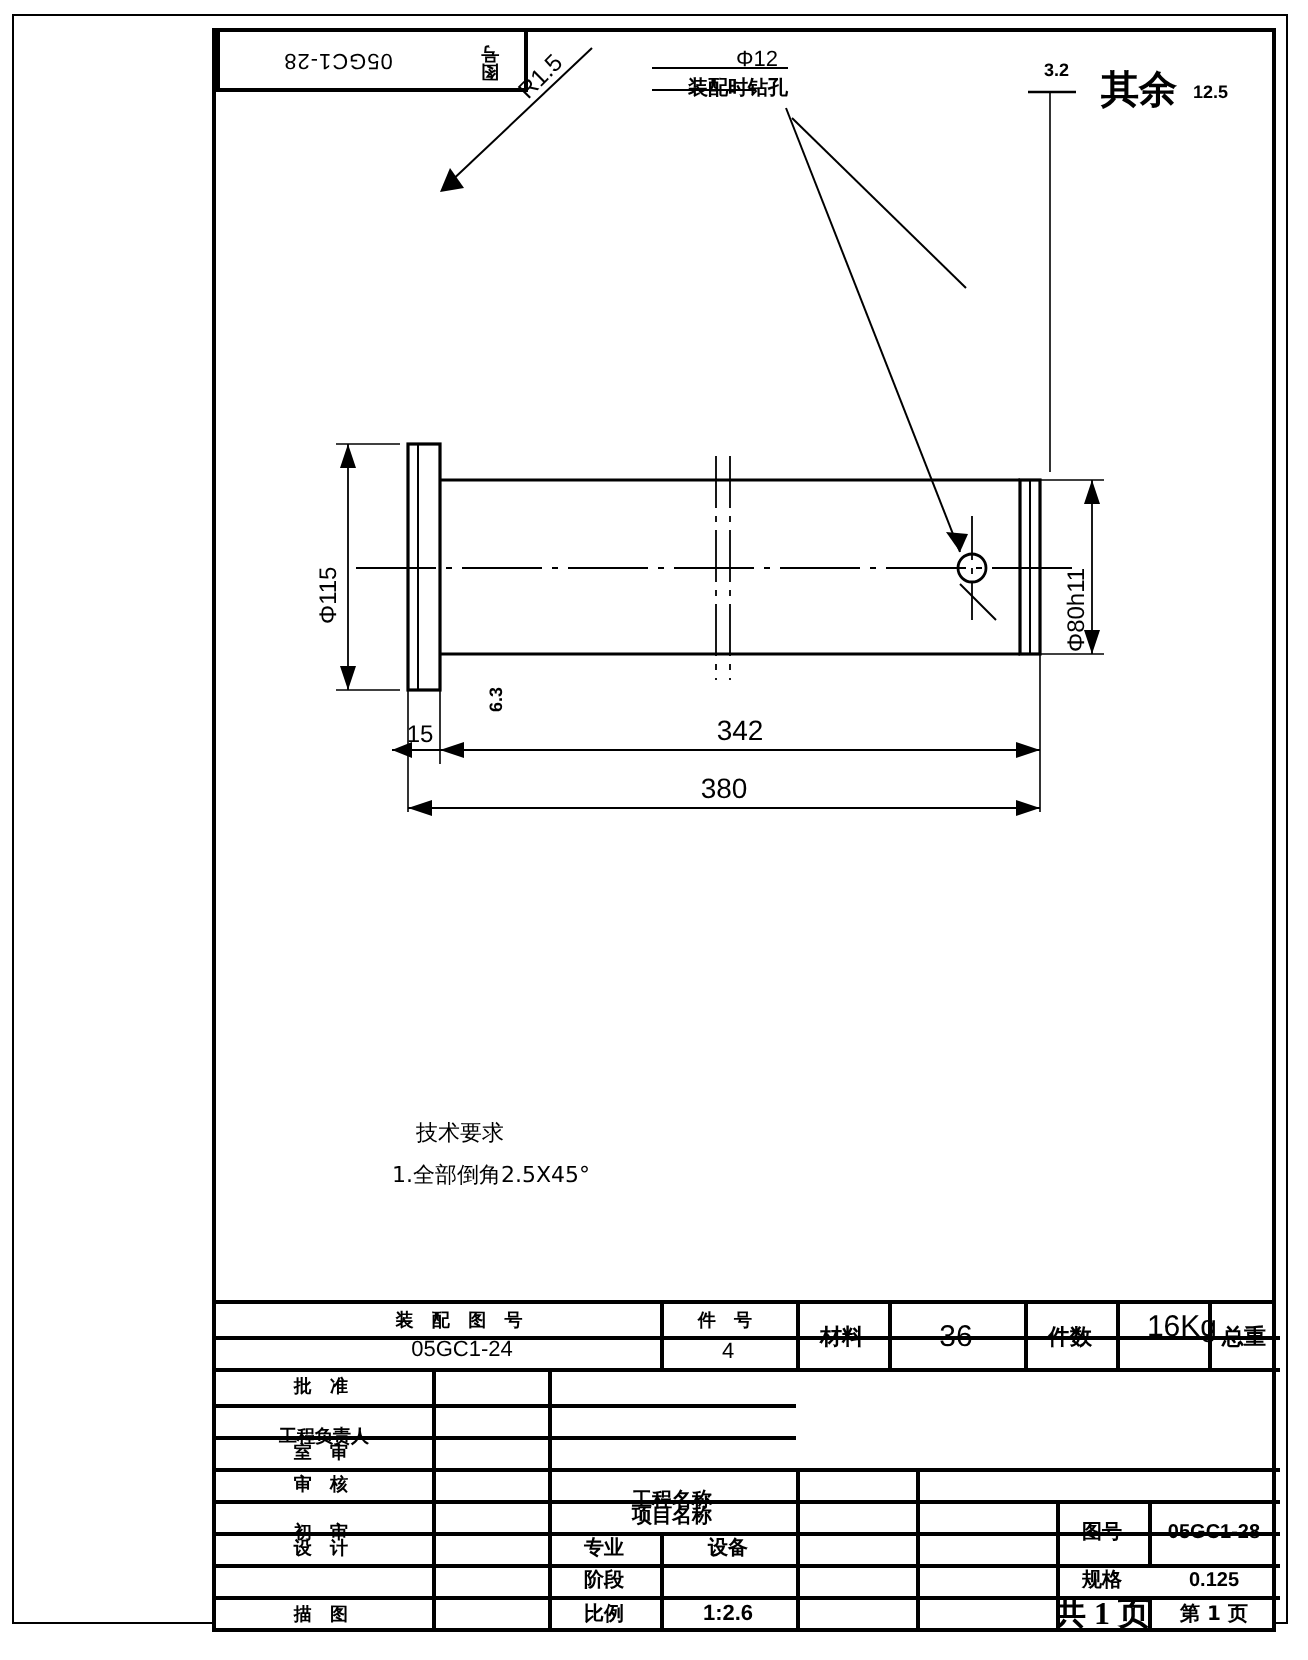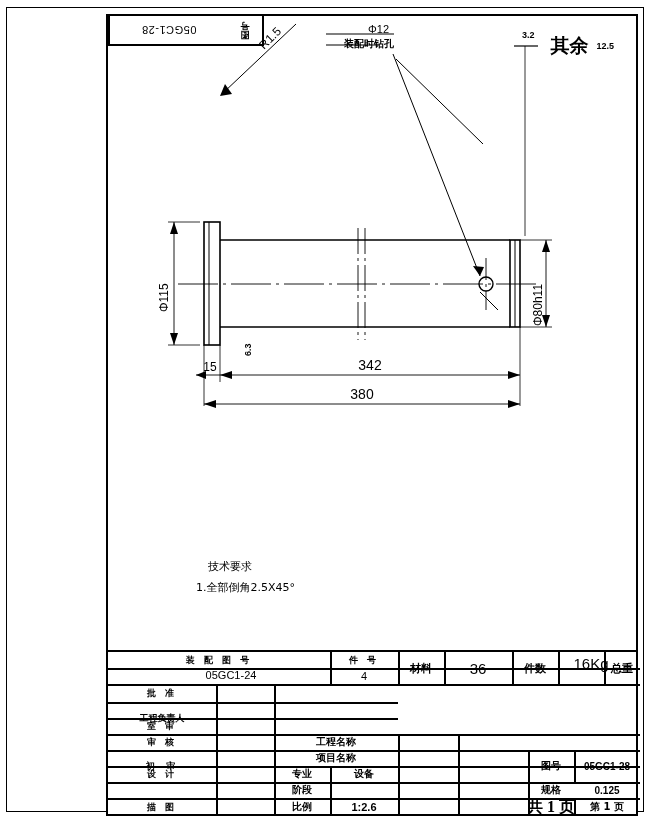--- a/index.html
+++ b/index.html
@@ -287,21 +287,21 @@
     <div class="tb-line" style="left:222px;top:0;width:1.6px;height:32px;"></div>
     <div class="tb-line" style="left:290px;top:0;width:1.6px;height:32px;"></div>
     <div class="tb-line" style="left:290px;top:82px;width:1.6px;height:82px;"></div>
     <div class="tb-line" style="left:336px;top:0;width:1.6px;height:32px;"></div>
     <div class="tb-line" style="left:404px;top:0;width:1.6px;height:32px;"></div>
     <div class="tb-line" style="left:350px;top:82px;width:1.6px;height:82px;"></div>
     <div class="tb-line" style="left:420px;top:98px;width:1.6px;height:66px;"></div>
     <div class="tb-line" style="left:466px;top:98px;width:1.6px;height:32px;"></div>
     <div class="tb-line" style="left:466px;top:146px;width:1.6px;height:18px;"></div>
 
-    <div class="tb-cell sp" style="left:0;top:0;width:222px;height:16px;">装 配 图 号</div>
+    <div class="tb-cell sp" style="left:12px;top:0;width:222px;height:16px;">装 配 图 号</div>
     <div class="tb-cell num" style="left:0;top:16px;width:222px;height:14px;font-size:11px;margin-left:12px;">05GC1-24</div>
 
     <div class="tb-cell sp" style="left:222px;top:0;width:68px;height:16px;">件  号</div>
     <div class="tb-cell num" style="left:222px;top:16px;width:68px;height:16px;font-size:11px;">4</div>
 
     <div class="tb-cell" style="left:290px;top:0;width:46px;height:32px;font-size:11px;">材料</div>
     <div class="tb-cell big num" style="left:336px;top:0;width:68px;height:32px;">36</div>
 
     <div class="tb-cell" style="left:404px;top:0;width:46px;height:32px;font-size:11px;">件数</div>
     <div class="tb-cell num" style="left:450px;top:0;width:46px;height:32px;font-size:11px;"></div>
@@ -318,33 +318,33 @@
 
     <div class="tb-cell" style="left:0;top:50px;width:108px;height:32px;font-size:9px;">工程负责人</div>
     <div class="tb-cell" style="left:108px;top:50px;width:58px;height:16px;"></div>
 
     <div class="tb-cell sp" style="left:0;top:66px;width:108px;height:16px;">室  审</div>
     <div class="tb-cell" style="left:108px;top:66px;width:58px;height:16px;"></div>
 
     <div class="tb-cell sp" style="left:0;top:82px;width:108px;height:16px;">审  核</div>
     <div class="tb-cell" style="left:108px;top:82px;width:58px;height:16px;"></div>
 
-    <div class="tb-cell sp" style="left:0;top:98px;width:108px;height:32px;font-family:Liberation Mono, monospace;">初  审</div>
+    <div class="tb-cell sp" style="left:0;top:98px;width:108px;height:32px;">初  审</div>
     <div class="tb-cell" style="left:108px;top:98px;width:58px;height:16px;"></div>
 
     <div class="tb-cell sp" style="left:0;top:114px;width:108px;height:16px;">设 计</div>
     <div class="tb-cell" style="left:108px;top:114px;width:58px;height:16px;"></div>
 
     <div class="tb-cell" style="left:0;top:130px;width:108px;height:16px;"></div>
     <div class="tb-cell" style="left:108px;top:130px;width:58px;height:16px;"></div>
 
     <div class="tb-cell sp" style="left:0;top:146px;width:108px;height:18px;">描  图</div>
     <div class="tb-cell" style="left:108px;top:146px;width:58px;height:18px;"></div>
 
-    <div class="tb-cell" style="left:166px;top:82px;width:124px;height:16px;font-size:10px;">工程名称</div>
+    <div class="tb-cell" style="left:166px;top:82px;width:124px;height:32px;font-size:10px;">工程名称</div>
     <div class="tb-cell" style="left:290px;top:82px;width:242px;height:16px;"></div>
 
     <div class="tb-cell" style="left:166px;top:98px;width:124px;height:16px;font-size:10px;">项目名称</div>
     <div class="tb-cell" style="left:290px;top:98px;width:60px;height:16px;"></div>
 
     <div class="tb-cell" style="left:166px;top:114px;width:56px;height:16px;font-size:10px;">专业</div>
     <div class="tb-cell" style="left:222px;top:114px;width:68px;height:16px;font-size:10px;">设备</div>
 
     <div class="tb-cell" style="left:166px;top:130px;width:56px;height:16px;font-size:10px;">阶段</div>
     <div class="tb-cell" style="left:222px;top:130px;width:68px;height:16px;"></div>

